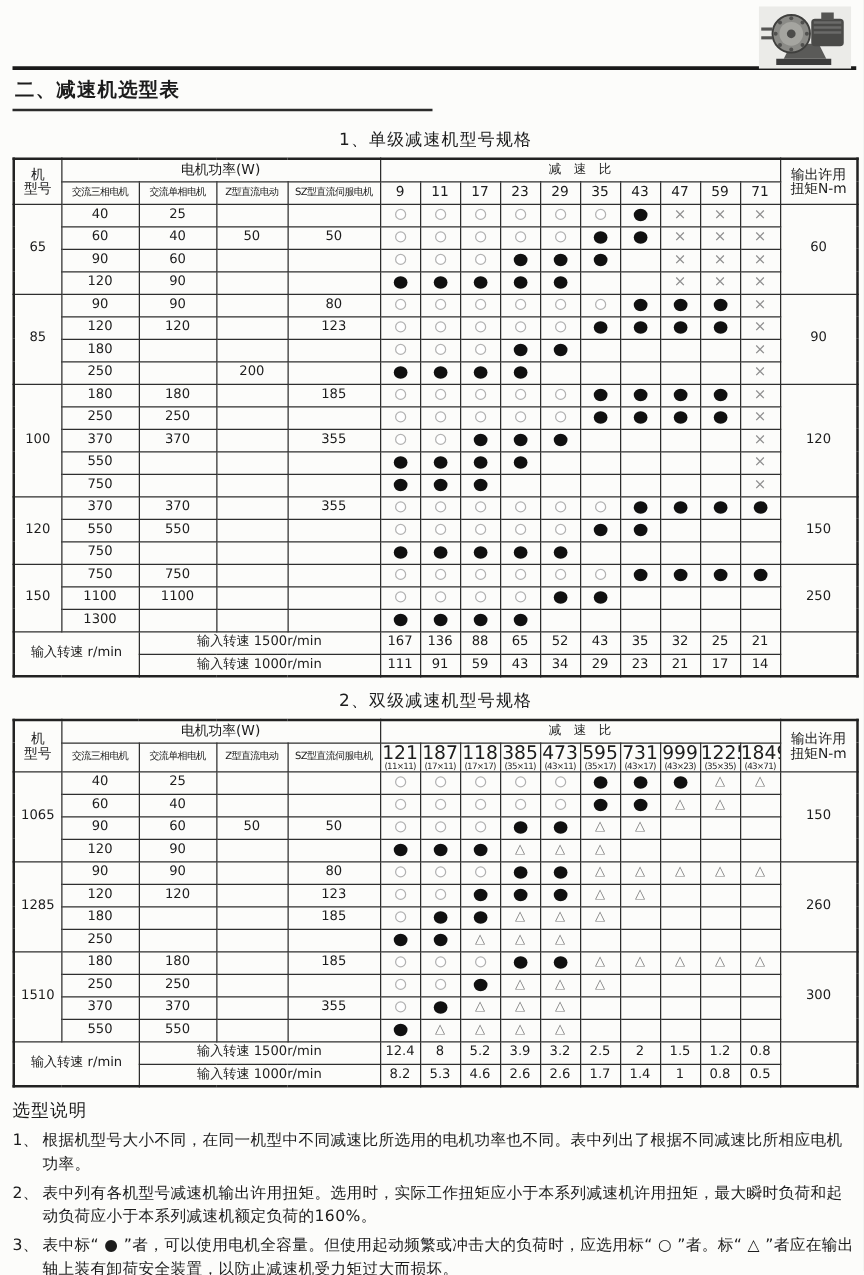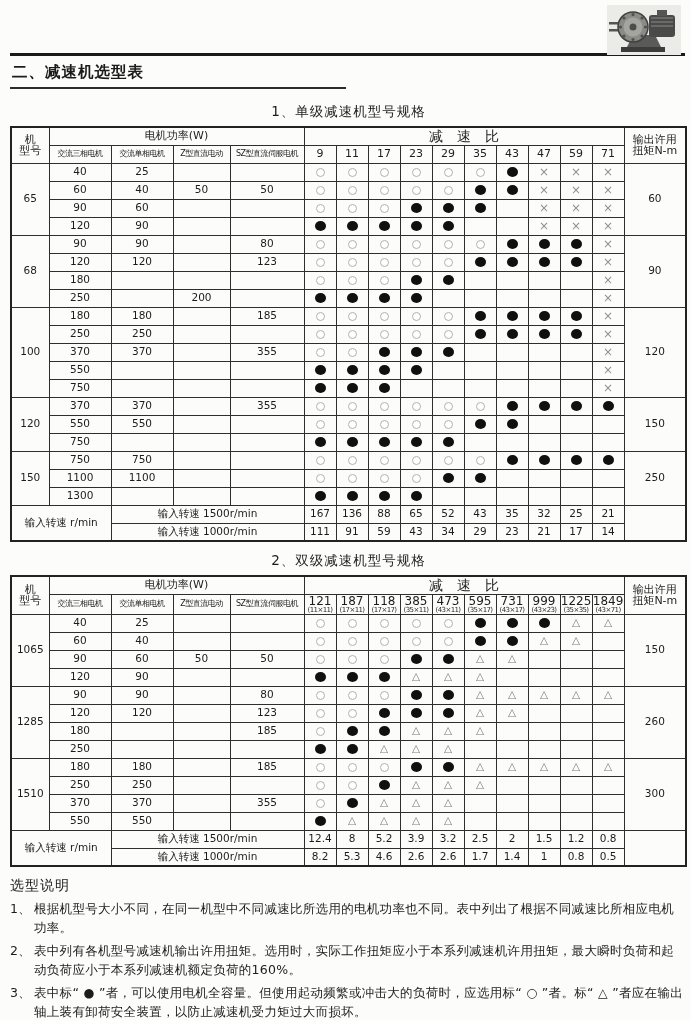--- a/index.html
+++ b/index.html
@@ -16,24 +16,24 @@
   .page-title{font-size:15.5px;font-weight:bold;letter-spacing:1px;}
   .sec-title{font-size:13.5px;margin:10px 0 5px 2px;letter-spacing:1px;text-align:center;}
   table.spec{border-collapse:collapse;table-layout:fixed;width:675px;border:2px solid #222;}
   .spec td{
     border:1px solid #2e2e2e;text-align:center;vertical-align:middle;
     padding:0;font-size:10.5px;height:18px;line-height:1.05;overflow:hidden;
     font-family:"DejaVu Sans","Liberation Sans",sans-serif;
   }
   .spec .hdr{font-size:11px;}
   .spec .motor-type{font-size:8px;letter-spacing:-0.5px;}
-  .spec .ratio-hdr{font-size:14px;margin-left:44px;}
+  .spec .ratio-hdr{font-size:10px;margin-left:44px;}
   .spec .num{font-size:10.5px;}
   .spec .flabel{font-size:10.5px;}
-  .spec .rt{font-size:12px;line-height:1;}
+  .spec .rt{font-size:15px;line-height:1;}
   .spec .rsub{font-size:7px;line-height:1;letter-spacing:-0.6px;color:#2a2a2a;}
   .mk-f{display:inline-block;width:11px;height:10px;border-radius:50%;background:#101010;vertical-align:middle;}
   .mk-o{display:inline-block;width:9px;height:9px;border-radius:50%;border:1.5px solid #b2b2b2;background:#fff;vertical-align:middle;}
   .mk-x{color:#8f8f8f;font-size:12px;line-height:1;}
   .mk-t{color:#7d7d7d;font-size:10.5px;line-height:1;}
   .notes-title{font-size:14px;font-weight:normal;margin:10px 0 4px 0;letter-spacing:1px;}
   .note{display:flex;font-size:12.5px;line-height:1.55;margin-top:3px;letter-spacing:0.3px;}
   .note .n{flex:0 0 24px;}
   .note .t{flex:1;}
 </style>
@@ -184,21 +184,21 @@
           <td class="mark"><span class="mk-f"></span></td>
           <td class="mark"><span class="mk-f"></span></td>
           <td class="mark"><span class="mk-f"></span></td>
           <td class="mark"></td>
           <td class="mark"></td>
           <td class="mark"><span class="mk-x">×</span></td>
           <td class="mark"><span class="mk-x">×</span></td>
           <td class="mark"><span class="mk-x">×</span></td>
         </tr>
         <tr>
-          <td rowspan="4" class="num">68</td>
+          <td rowspan="4" class="num">85</td>
           <td class="num">90</td>
           <td class="num">90</td>
           <td class="num"></td>
           <td class="num">80</td>
           <td class="mark"><span class="mk-o"></span></td>
           <td class="mark"><span class="mk-o"></span></td>
           <td class="mark"><span class="mk-o"></span></td>
           <td class="mark"><span class="mk-o"></span></td>
           <td class="mark"><span class="mk-o"></span></td>
           <td class="mark"><span class="mk-o"></span></td>

